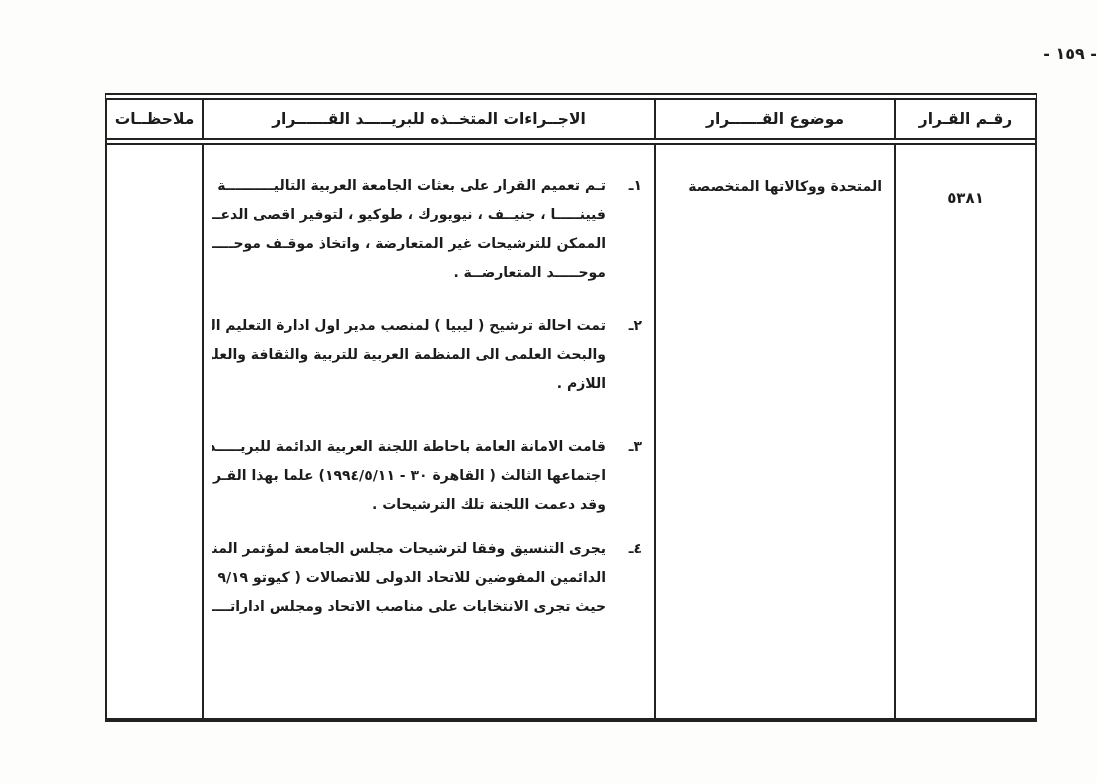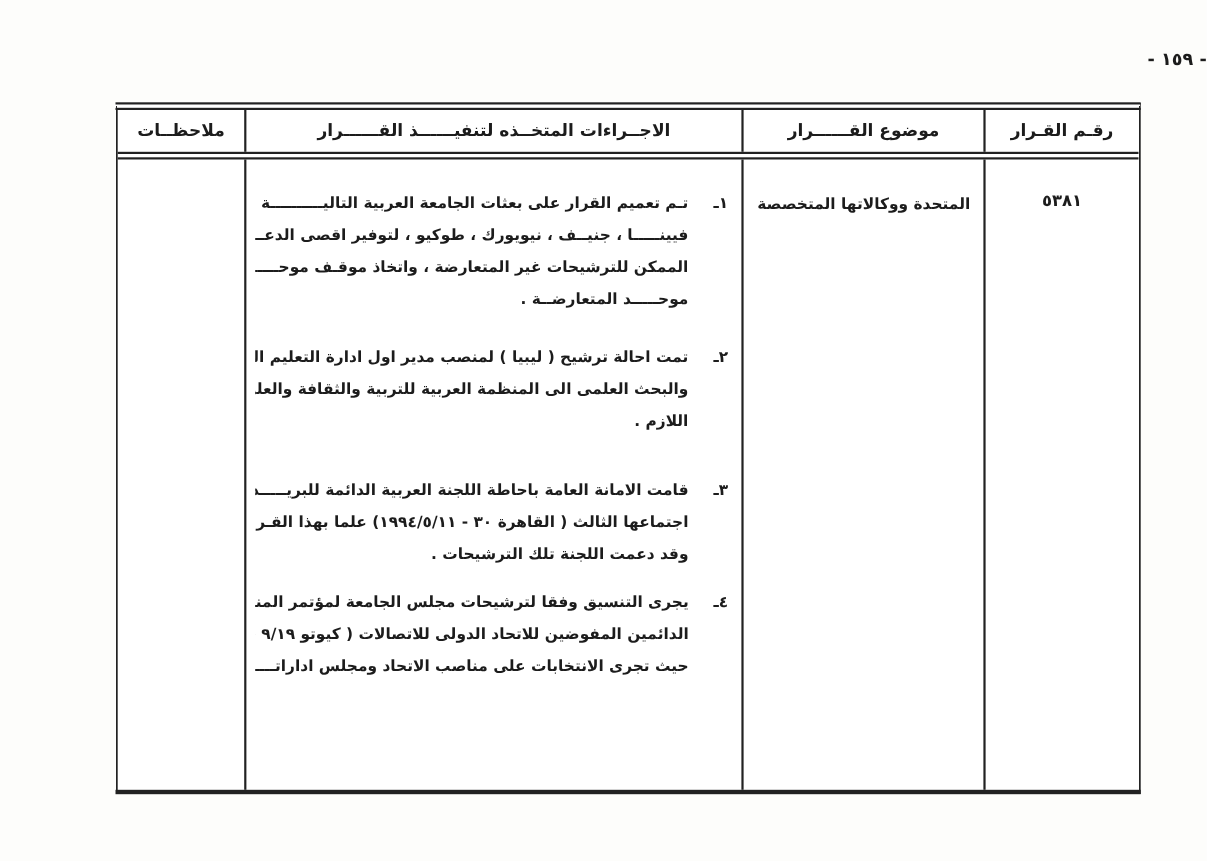--- a/index.html
+++ b/index.html
@@ -50,35 +50,35 @@
     border-bottom: 7px double #222;
   }
   .row.body { flex: 1; align-items: stretch; }
   .cell {
     box-sizing: border-box;
     border-left: 2px solid #222;
     overflow: hidden;
   }
   .cell.last { border-left: none; }
   .c-num     { width: 141px; flex: none; }
-  .c-subject { width: 220px; flex: none; }
+  .c-subject { width: 240px; flex: none; }
   .c-actions { width: 452px; flex: none; }
   .c-notes   { flex: 1; }
   .hcell {
     text-align: left;
     font-size: 15.5px;
     white-space: nowrap;
     align-self: stretch;
     display: flex;
     align-items: center;
     justify-content: center;
   }
   .num-cell {
     text-align: center;
-    padding-top: 28px;
+    padding-top: 44px;
     font-size: 15px;
     letter-spacing: 1px;
   }
   .subject-cell { padding: 26px 12px 0 8px; }
   .subject-cell .line {
     line-height: 30px;
     font-size: 14px;
     text-align: right;
     white-space: nowrap;
   }
@@ -109,21 +109,21 @@
 
 <div class="page">
 
   <div class="page-number">- ١٥٩ -</div>
 
   <div class="doc-table">
 
     <div class="row header">
       <div class="cell c-num hcell">رقـم القـرار</div>
       <div class="cell c-subject hcell">موضوع القــــــرار</div>
-      <div class="cell c-actions hcell">الاجــراءات المتخــذه لتنفيــــــذ القــــــرار</div>
+      <div class="cell c-actions hcell">الاجــراءات المتخــذه للبريـــــد القــــــرار</div>
       <div class="cell c-notes hcell last">ملاحظــات</div>
     </div>
 
     <div class="row body">
 
       <div class="cell c-num num-cell">٥٣٨١</div>
 
       <div class="cell c-subject subject-cell">
         <div class="line">المتحدة ووكالاتها المتخصصة</div>
       </div>

